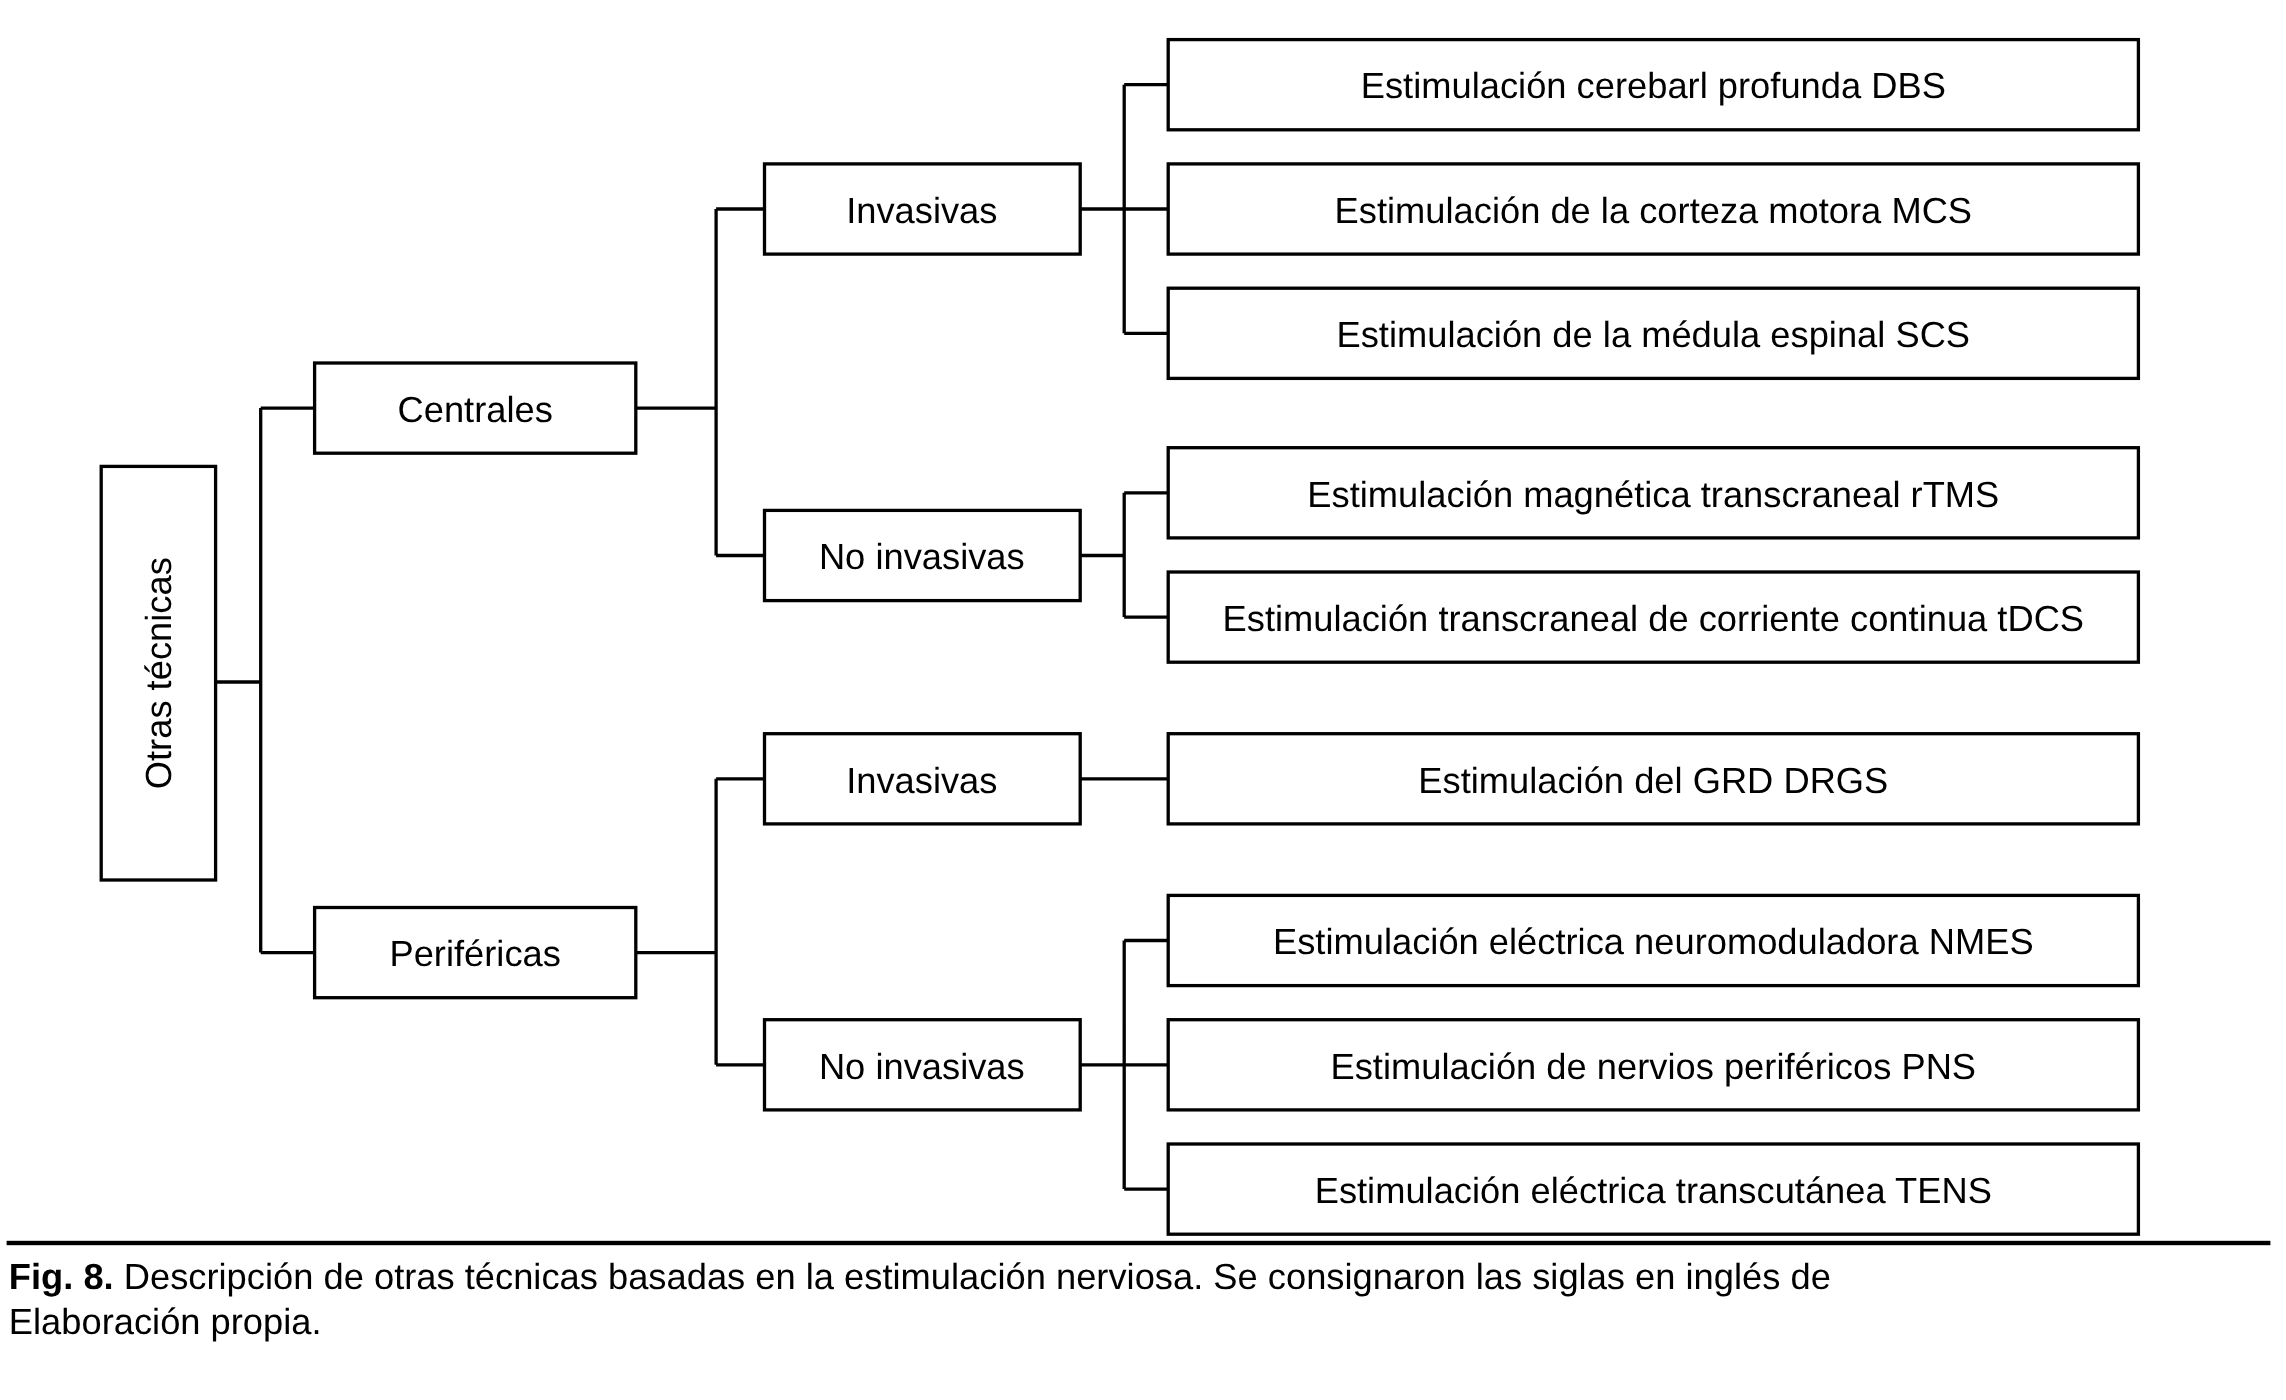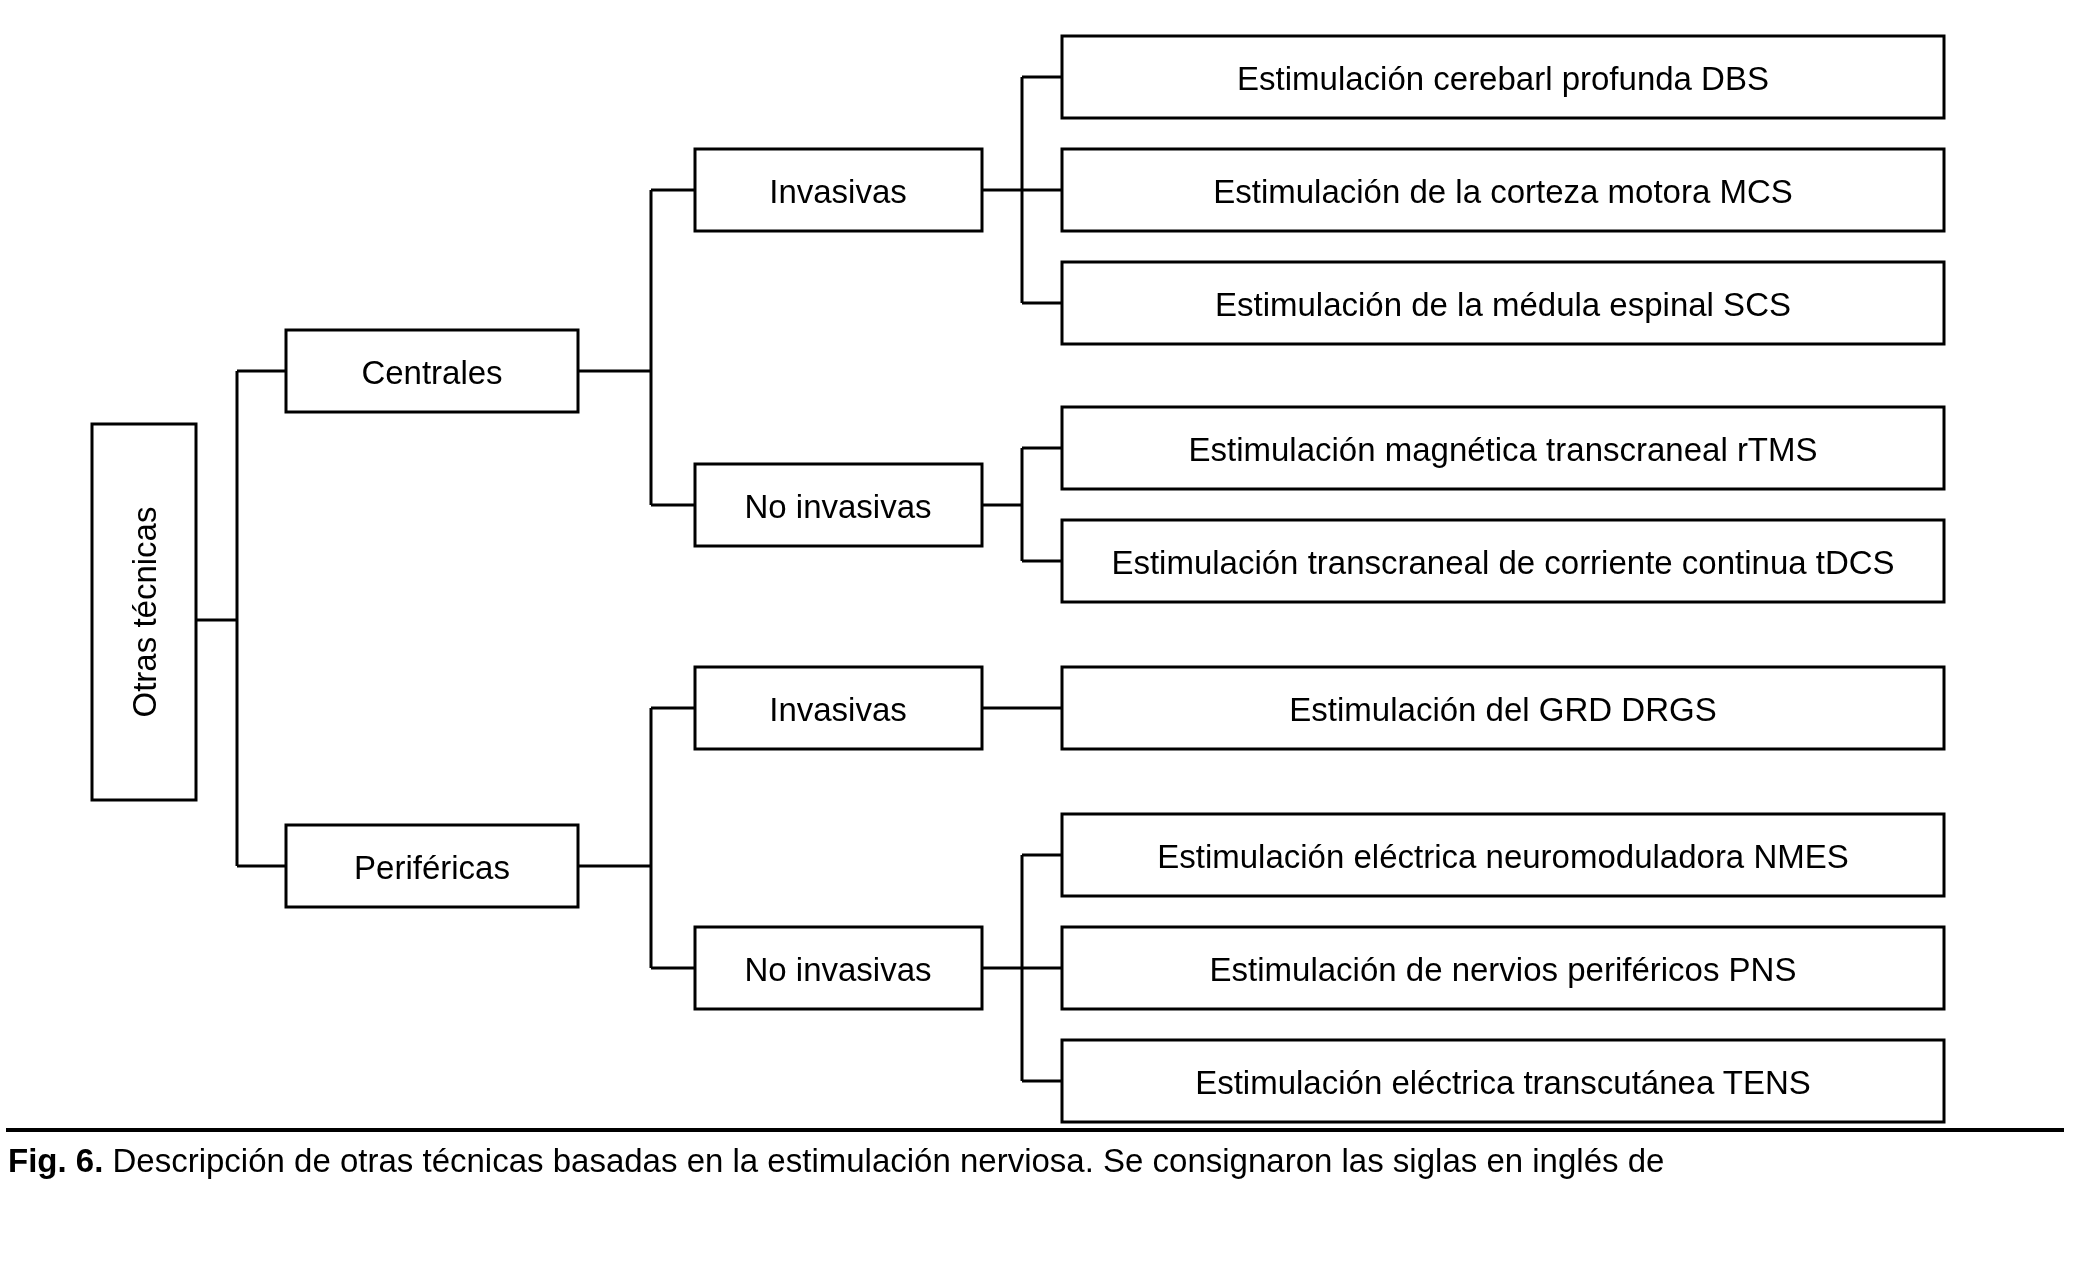--- a/index.html
+++ b/index.html
@@ -200,16 +200,17 @@
     <g>
       <rect class="node-rect" x="1062" y="1040" width="882" height="82"></rect>
       <text class="node-label" x="1503" y="1082">Estimulación eléctrica transcutánea TENS</text>
     </g>
 
   </svg>
 
   <div id="caption-rule"></div>
 
   <div id="caption">
-    <p><span class="fig-no">Fig. 6.</span><span> Descripción de otras técnicas basadas en la estimulación nerviosa. Se consignaron las siglas en inglés de</span></p>
+    <p><span class="fig-no">Fig. 8.</span><span> Descripción de otras técnicas basadas en la estimulación nerviosa. Se consignaron las siglas en inglés de</span></p>
+    <p>Elaboración propia.</p>
   </div>
 
 </div>
 
 </body></html>

